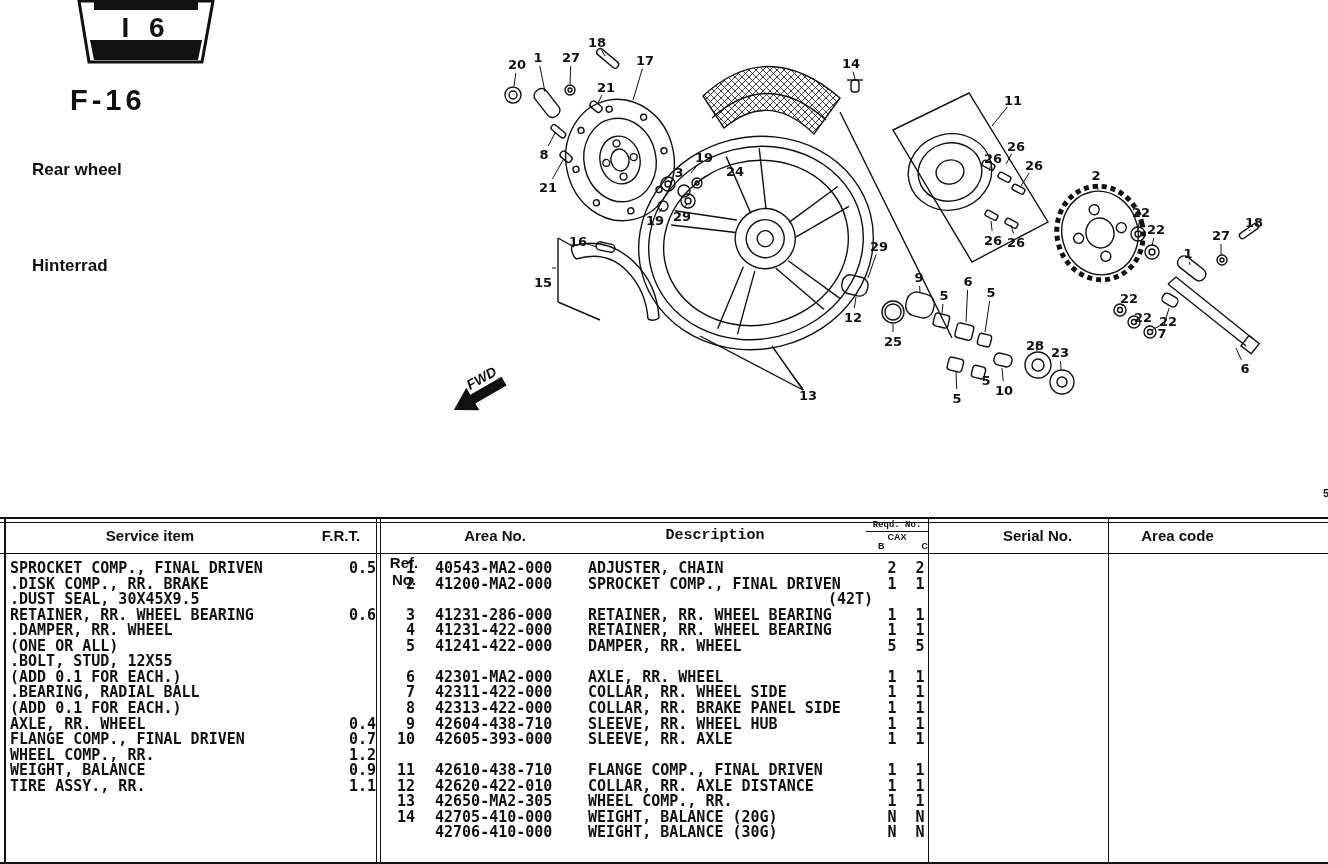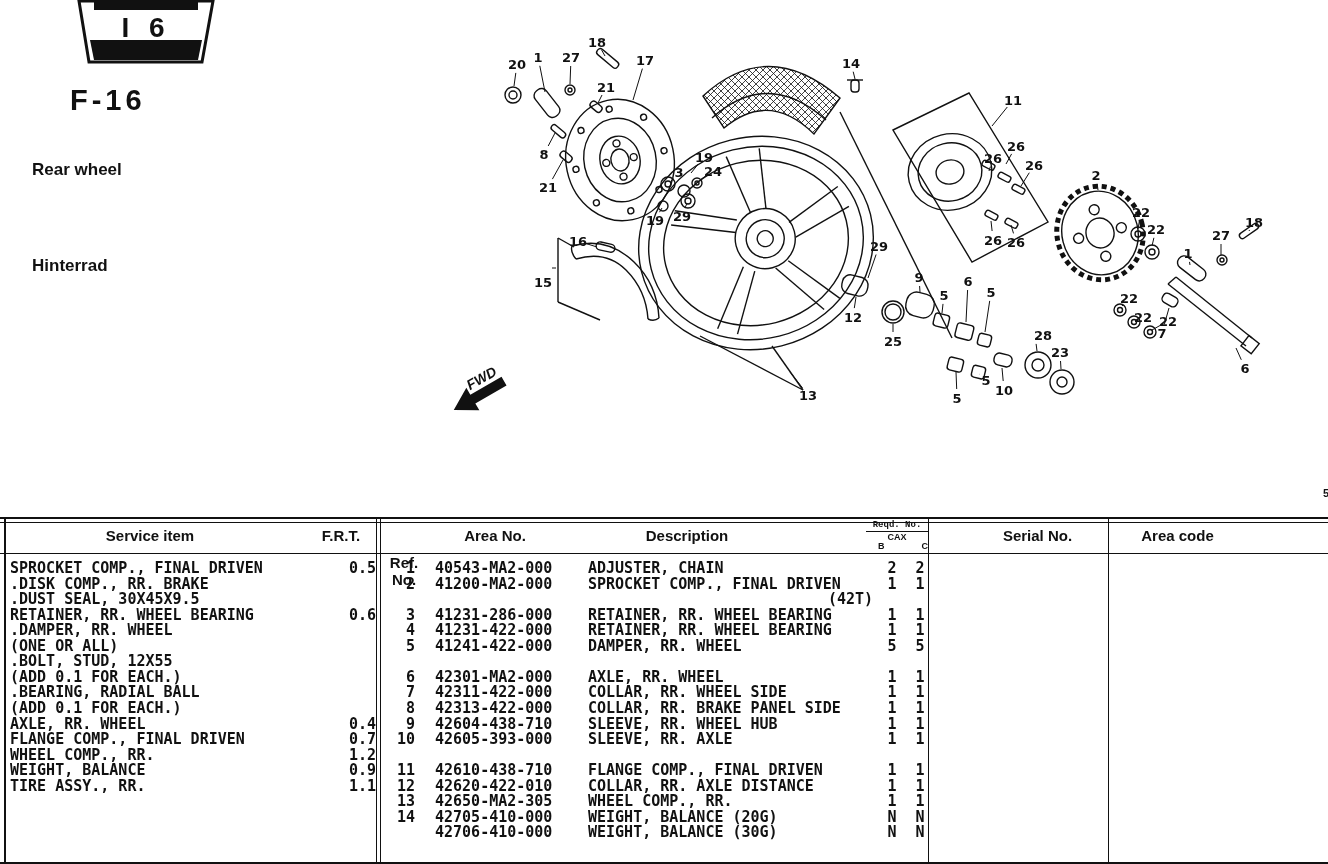--- a/index.html
+++ b/index.html
@@ -262,21 +262,21 @@
       <div class="callout" style="left: 517px; top: 64px;">20</div>
       <div class="callout" style="left: 538px; top: 57px;">1</div>
       <div class="callout" style="left: 571px; top: 57px;">27</div>
       <div class="callout" style="left: 597px; top: 42px;">18</div>
       <div class="callout" style="left: 645px; top: 60px;">17</div>
       <div class="callout" style="left: 606px; top: 87px;">21</div>
       <div class="callout" style="left: 544px; top: 154px;">8</div>
       <div class="callout" style="left: 548px; top: 187px;">21</div>
       <div class="callout" style="left: 704px; top: 157px;">19</div>
       <div class="callout" style="left: 679px; top: 172px;">3</div>
-      <div class="callout" style="left: 713px; top: 171px;">24</div>
+      <div class="callout" style="left: 735px; top: 171px;">24</div>
       <div class="callout" style="left: 655px; top: 220px;">19</div>
       <div class="callout" style="left: 682px; top: 216px;">29</div>
       <div class="callout" style="left: 578px; top: 241px;">16</div>
       <div class="callout" style="left: 543px; top: 282px;">15</div>
       <div class="callout" style="left: 851px; top: 63px;">14</div>
       <div class="callout" style="left: 1013px; top: 100px;">11</div>
       <div class="callout" style="left: 1016px; top: 146px;">26</div>
       <div class="callout" style="left: 993px; top: 158px;">26</div>
       <div class="callout" style="left: 1034px; top: 165px;">26</div>
       <div class="callout" style="left: 993px; top: 240px;">26</div>
@@ -296,21 +296,21 @@
       <div class="callout" style="left: 853px; top: 317px;">12</div>
       <div class="callout" style="left: 893px; top: 341px;">25</div>
       <div class="callout" style="left: 919px; top: 277px;">9</div>
       <div class="callout" style="left: 944px; top: 295px;">5</div>
       <div class="callout" style="left: 968px; top: 281px;">6</div>
       <div class="callout" style="left: 991px; top: 292px;">5</div>
       <div class="callout" style="left: 808px; top: 395px;">13</div>
       <div class="callout" style="left: 957px; top: 398px;">5</div>
       <div class="callout" style="left: 986px; top: 380px;">5</div>
       <div class="callout" style="left: 1004px; top: 390px;">10</div>
-      <div class="callout" style="left: 1035px; top: 335px; margin-left: 8px;">28</div>
+      <div class="callout" style="left: 1035px; top: 345px;">28</div>
       <div class="callout" style="left: 1060px; top: 352px;">23</div>
     </div>
 
   <div class="abs section-code">F-16</div>
   <div class="abs title-en">Rear wheel</div>
   <div class="abs title-de">Hinterrad</div>
   <div class="abs corner-mark">5M</div>
 
   <div class="tbl">
     
@@ -325,21 +325,21 @@
     <div class="vline" style="left:928px;top:0;width:1px;height:347px;"></div>
     <div class="vline" style="left:1108px;top:0;width:1px;height:347px;"></div>
 
     
     <div class="hdr" style="left:55px;top:10px;width:190px;">Service item</div>
     <div class="hdr" style="left:312px;top:10px;width:58px;">F.R.T.</div>
     <div class="hdr" style="left:385px;top:3px;width:38px;font-size:15px;">
       <div>Ref.</div><div>No.</div>
     </div>
     <div class="hdr" style="left:440px;top:10px;width:110px;">Area No.</div>
-    <div class="hdr" style="left:622px;top:10px;width:130px;">Description</div>
+    <div class="hdr" style="left:650px;top:10px;width:130px;font-family:Liberation Mono, monospace;">Description</div>
     <div class="hdr small" style="left:866px;top:3px;width:62px;font-family:Liberation Mono, monospace;">Reqd. No.</div>
     <div class="hdr small" style="left:866px;top:15px;width:62px;">CAX</div>
     <div class="hdr small reqd-bc" style="left:872px;top:24px;width:50px;">
       <span>B</span><span>C</span>
     </div>
     <div class="hdr" style="left:985px;top:10px;width:105px;">Serial No.</div>
     <div class="hdr" style="left:1125px;top:10px;width:105px;">Area code</div>
 
     
     <div class="svc-rows"><div class="trow" style="top: 0px;"><span class="sname">SPROCKET COMP., FINAL DRIVEN</span><span class="sfrt">0.5</span></div><div class="trow" style="top: 15.55px;"><span class="sname">.DISK COMP., RR. BRAKE</span><span class="sfrt"></span></div><div class="trow" style="top: 31.1px;"><span class="sname">.DUST SEAL, 30X45X9.5</span><span class="sfrt"></span></div><div class="trow" style="top: 46.65px;"><span class="sname">RETAINER, RR. WHEEL BEARING</span><span class="sfrt">0.6</span></div><div class="trow" style="top: 62.2px;"><span class="sname">.DAMPER, RR. WHEEL</span><span class="sfrt"></span></div><div class="trow" style="top: 77.75px;"><span class="sname">(ONE OR ALL)</span><span class="sfrt"></span></div><div class="trow" style="top: 93.3px;"><span class="sname">.BOLT, STUD, 12X55</span><span class="sfrt"></span></div><div class="trow" style="top: 108.85px;"><span class="sname">(ADD 0.1 FOR EACH.)</span><span class="sfrt"></span></div><div class="trow" style="top: 124.4px;"><span class="sname">.BEARING, RADIAL BALL</span><span class="sfrt"></span></div><div class="trow" style="top: 139.95px;"><span class="sname">(ADD 0.1 FOR EACH.)</span><span class="sfrt"></span></div><div class="trow" style="top: 155.5px;"><span class="sname">AXLE, RR. WHEEL</span><span class="sfrt">0.4</span></div><div class="trow" style="top: 171.05px;"><span class="sname">FLANGE COMP., FINAL DRIVEN</span><span class="sfrt">0.7</span></div><div class="trow" style="top: 186.6px;"><span class="sname">WHEEL COMP., RR.</span><span class="sfrt">1.2</span></div><div class="trow" style="top: 202.15px;"><span class="sname">WEIGHT, BALANCE</span><span class="sfrt">0.9</span></div><div class="trow" style="top: 217.7px;"><span class="sname">TIRE ASSY., RR.</span><span class="sfrt">1.1</span></div></div>

